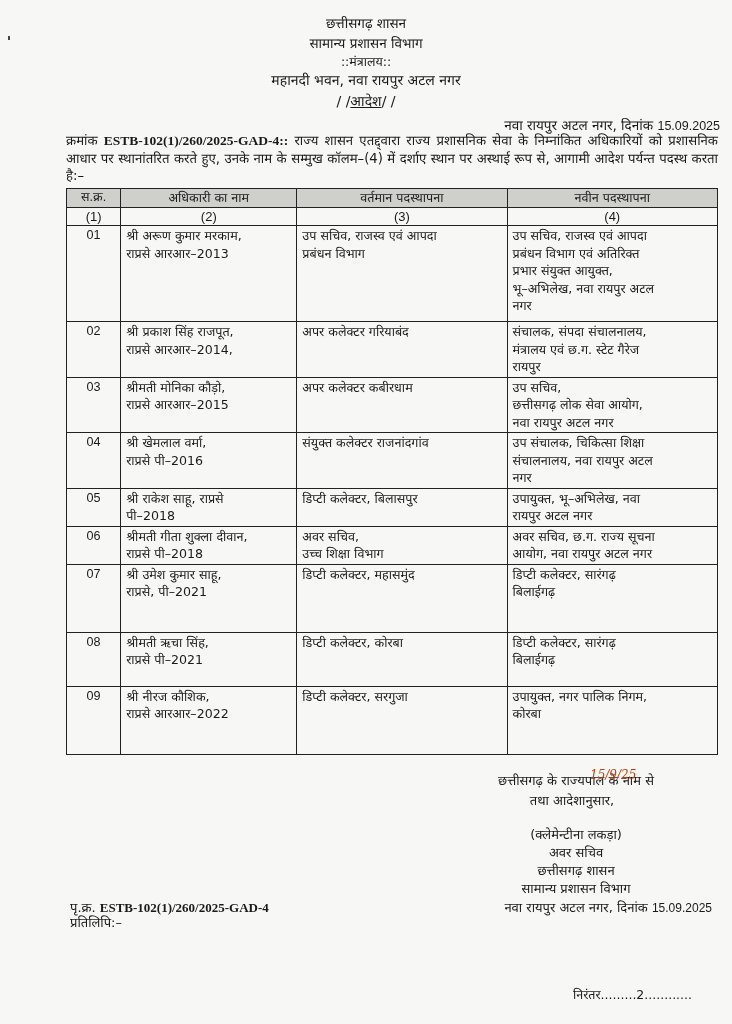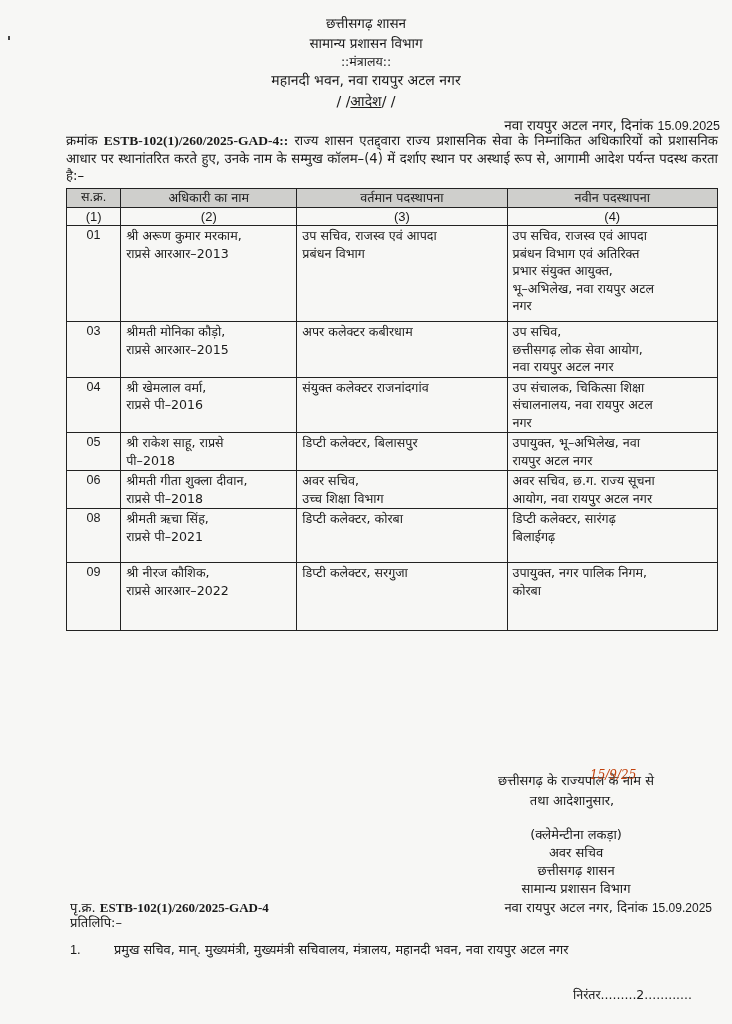--- a/index.html
+++ b/index.html
@@ -115,20 +115,35 @@
           </td>
           <td class="c4">
             <span class="ln">उप सचिव, राजस्व एवं आपदा</span>
             <span class="ln">प्रबंधन विभाग एवं अतिरिक्त</span>
             <span class="ln">प्रभार संयुक्त आयुक्त,</span>
             <span class="ln">भू–अभिलेख, नवा रायपुर अटल</span>
             <span class="ln">नगर</span>
           </td>
         </tr>
         <tr style="height: 52px;">
+          <td class="c1">02</td>
+          <td class="c2">
+            <span class="ln">श्री प्रकाश सिंह राजपूत,</span>
+            <span class="ln">राप्रसे आरआर–2014,</span>
+          </td>
+          <td class="c3">
+            <span class="ln">अपर कलेक्टर गरियाबंद</span>
+          </td>
+          <td class="c4 just">
+            <span class="ln">संचालक, संपदा संचालनालय,</span>
+            <span class="ln">मंत्रालय एवं छ.ग. स्टेट गैरेज</span>
+            <span class="ln">रायपुर</span>
+          </td>
+        </tr>
+        <tr style="height: 52px;">
           <td class="c1">03</td>
           <td class="c2">
             <span class="ln">श्रीमती मोनिका कौड़ो,</span>
             <span class="ln">राप्रसे आरआर–2015</span>
           </td>
           <td class="c3">
             <span class="ln">अपर कलेक्टर कबीरधाम</span>
           </td>
           <td class="c4">
             <span class="ln">उप सचिव,</span>
@@ -171,20 +186,34 @@
             <span class="ln">श्रीमती गीता शुक्ला दीवान,</span>
             <span class="ln">राप्रसे पी–2018</span>
           </td>
           <td class="c3">
             <span class="ln">अवर सचिव,</span>
             <span class="ln">उच्च शिक्षा विभाग</span>
           </td>
           <td class="c4 just">
             <span class="ln">अवर सचिव, छ.ग. राज्य सूचना</span>
             <span class="ln">आयोग, नवा रायपुर अटल नगर</span>
+          </td>
+        </tr>
+        <tr style="height: 68px;">
+          <td class="c1">07</td>
+          <td class="c2">
+            <span class="ln">श्री उमेश कुमार साहू,</span>
+            <span class="ln">राप्रसे, पी–2021</span>
+          </td>
+          <td class="c3">
+            <span class="ln">डिप्टी कलेक्टर, महासमुंद</span>
+          </td>
+          <td class="c4 just">
+            <span class="ln">डिप्टी कलेक्टर, सारंगढ़</span>
+            <span class="ln">बिलाईगढ़</span>
           </td>
         </tr>
         <tr style="height: 54px;">
           <td class="c1">08</td>
           <td class="c2">
             <span class="ln">श्रीमती ऋचा सिंह,</span>
             <span class="ln">राप्रसे पी–2021</span>
           </td>
           <td class="c3">
             <span class="ln">डिप्टी कलेक्टर, कोरबा</span>
@@ -221,18 +250,15 @@
 
   <div class="ref2">
     <span>पृ.क्र.</span>
     <span class="ref">ESTB-102(1)/260/2025-GAD-4</span>
   </div>
   <div class="date2">
     <span>नवा रायपुर अटल नगर, दिनांक</span>
     <b>15.09.2025</b>
   </div>
   <div class="copy-label">प्रतिलिपि:–</div>
-  <div class="copy-item">
-    <span class="idx">1.</span><span>प्रमुख सचिव, मान्. मुख्यमंत्री, मुख्यमंत्री सचिवालय, मंत्रालय, महानदी भवन, नवा रायपुर अटल नगर</span>
-  </div>
 
   <div class="cont">निरंतर.........2............</div>
 </div>
 
 </body></html>

